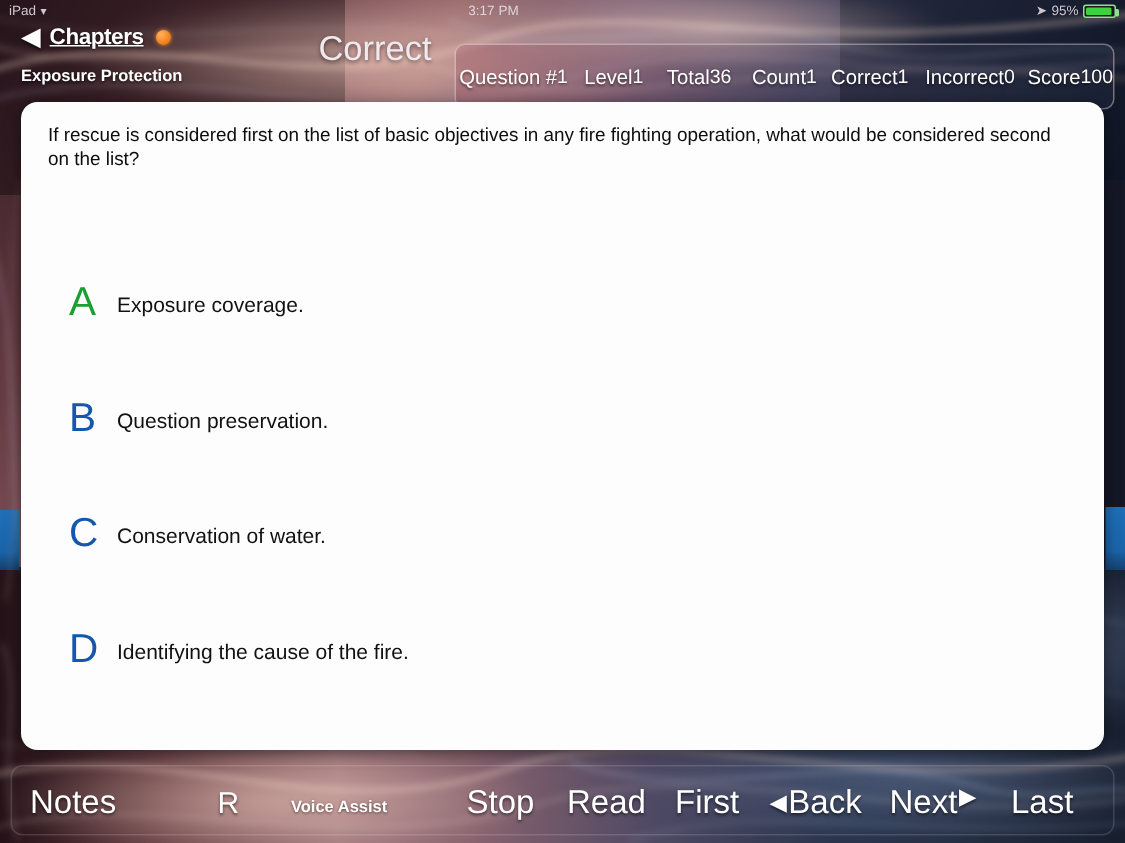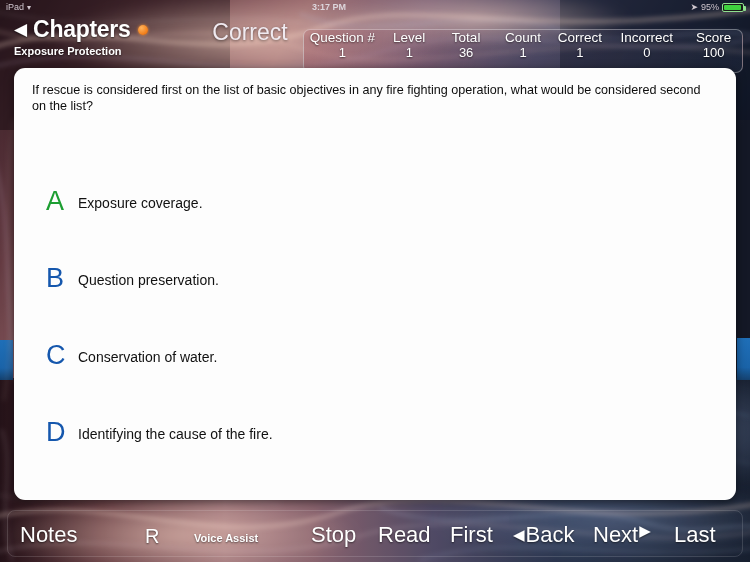--- a/index.html
+++ b/index.html
@@ -15,21 +15,21 @@
   #bg svg { display:block; width:750px; height:562px; }
 
   
   .statusbar {
     position:absolute; top:0; left:0; width:750px; height:14px;
     z-index:5; color:#cfc6ce; font-size:9px;
     display:flex; align-items:center; padding:0 6px;
   }
   .sb-left { display:flex; align-items:flex-end; gap:3px; }
   .sb-center { position:absolute; left:0; width:658px; text-align:center;
-               font-size:9px; font-weight:bold; color:#ddd6dc; }
+               font-size:9px; font-weight:normal; color:#ddd6dc; }
   .sb-right { margin-left:auto; display:flex; align-items:center; gap:3px;
               font-size:9px; position:relative; z-index:2; }
   .wifi-ico { font-size:8px; }
   .batt {
     width:22px; height:9px; border:1px solid #8fe08f; border-radius:2px;
     position:relative; background:#1a1a1a;
   }
   .batt::after { content:""; position:absolute; right:-3px; top:2px; width:2px; height:5px;
                  background:#8fe08f; border-radius:0 1px 1px 0; }
   .batt i { position:absolute; left:1px; top:1px; bottom:1px; width:85%;
@@ -37,21 +37,21 @@
 
   
   .header { position:absolute; top:14px; left:0; width:750px; height:50px; z-index:5; }
   .chapters-btn {
     position:absolute; left:14px; top:2px;
     display:flex; align-items:center; gap:6px;
     color:#ffffff; text-shadow:0 1px 2px rgba(0,0,0,.6);
     cursor:pointer;
   }
   .chap-arrow { font-size:17px; line-height:1; }
-  .chap-label { font-size:23px; font-weight:bold; letter-spacing:-.3px; }
+  .chap-label { font-size:15px; font-weight:bold; letter-spacing:-.3px;text-decoration:underline; }
   .chap-dot { width:10px; height:10px; border-radius:50%;
               background:radial-gradient(circle at 35% 30%, #ffb35c, #f07c17 70%, #d4620a);
               box-shadow:0 0 3px rgba(255,150,50,.9); margin-left:2px; }
   .subtitle {
     position:absolute; left:14px; top:31px;
     font-size:11px; font-weight:bold; color:#fff;
     text-shadow:0 1px 2px rgba(0,0,0,.55);
   }
   .correct-label {
     position:absolute; left:190px; top:5px; width:120px; text-align:center;
@@ -59,22 +59,22 @@
   }
 
   
   .stats {
     position:absolute; left:303px; top:15px; width:440px; height:44px;
     border:1px solid rgba(255,255,255,.35); border-radius:7px;
     display:flex; align-items:stretch;
     background:linear-gradient(100deg, rgba(150,70,85,.30) 0%, rgba(120,95,120,.18) 45%, rgba(70,85,115,.16) 100%);
     overflow:hidden;
   }
-  .stat { flex:1; display:flex; flex-direction:column; align-items:center;
-          justify-content:flex-start; color:#fff; text-shadow:0 1px 2px rgba(0,0,0,.55); }
+  .stat { flex:1; display:flex; flex-direction:row; align-items:center;
+          justify-content:center; color:#fff; text-shadow:0 1px 2px rgba(0,0,0,.55); }
   .stat .k { font-size:13.5px; line-height:15px; white-space:nowrap; }
   .stat .v { font-size:13px; line-height:16px; }
   .stat.wide { flex:1.35; }
 
   
   .card {
     position:absolute; left:14px; top:68px; width:722px; height:432px;
     background:#fdfdfd; border-radius:11px; z-index:5;
     box-shadow:0 2px 10px rgba(0,0,0,.5);
     padding:14px 18px 0 18px; overflow:hidden;

